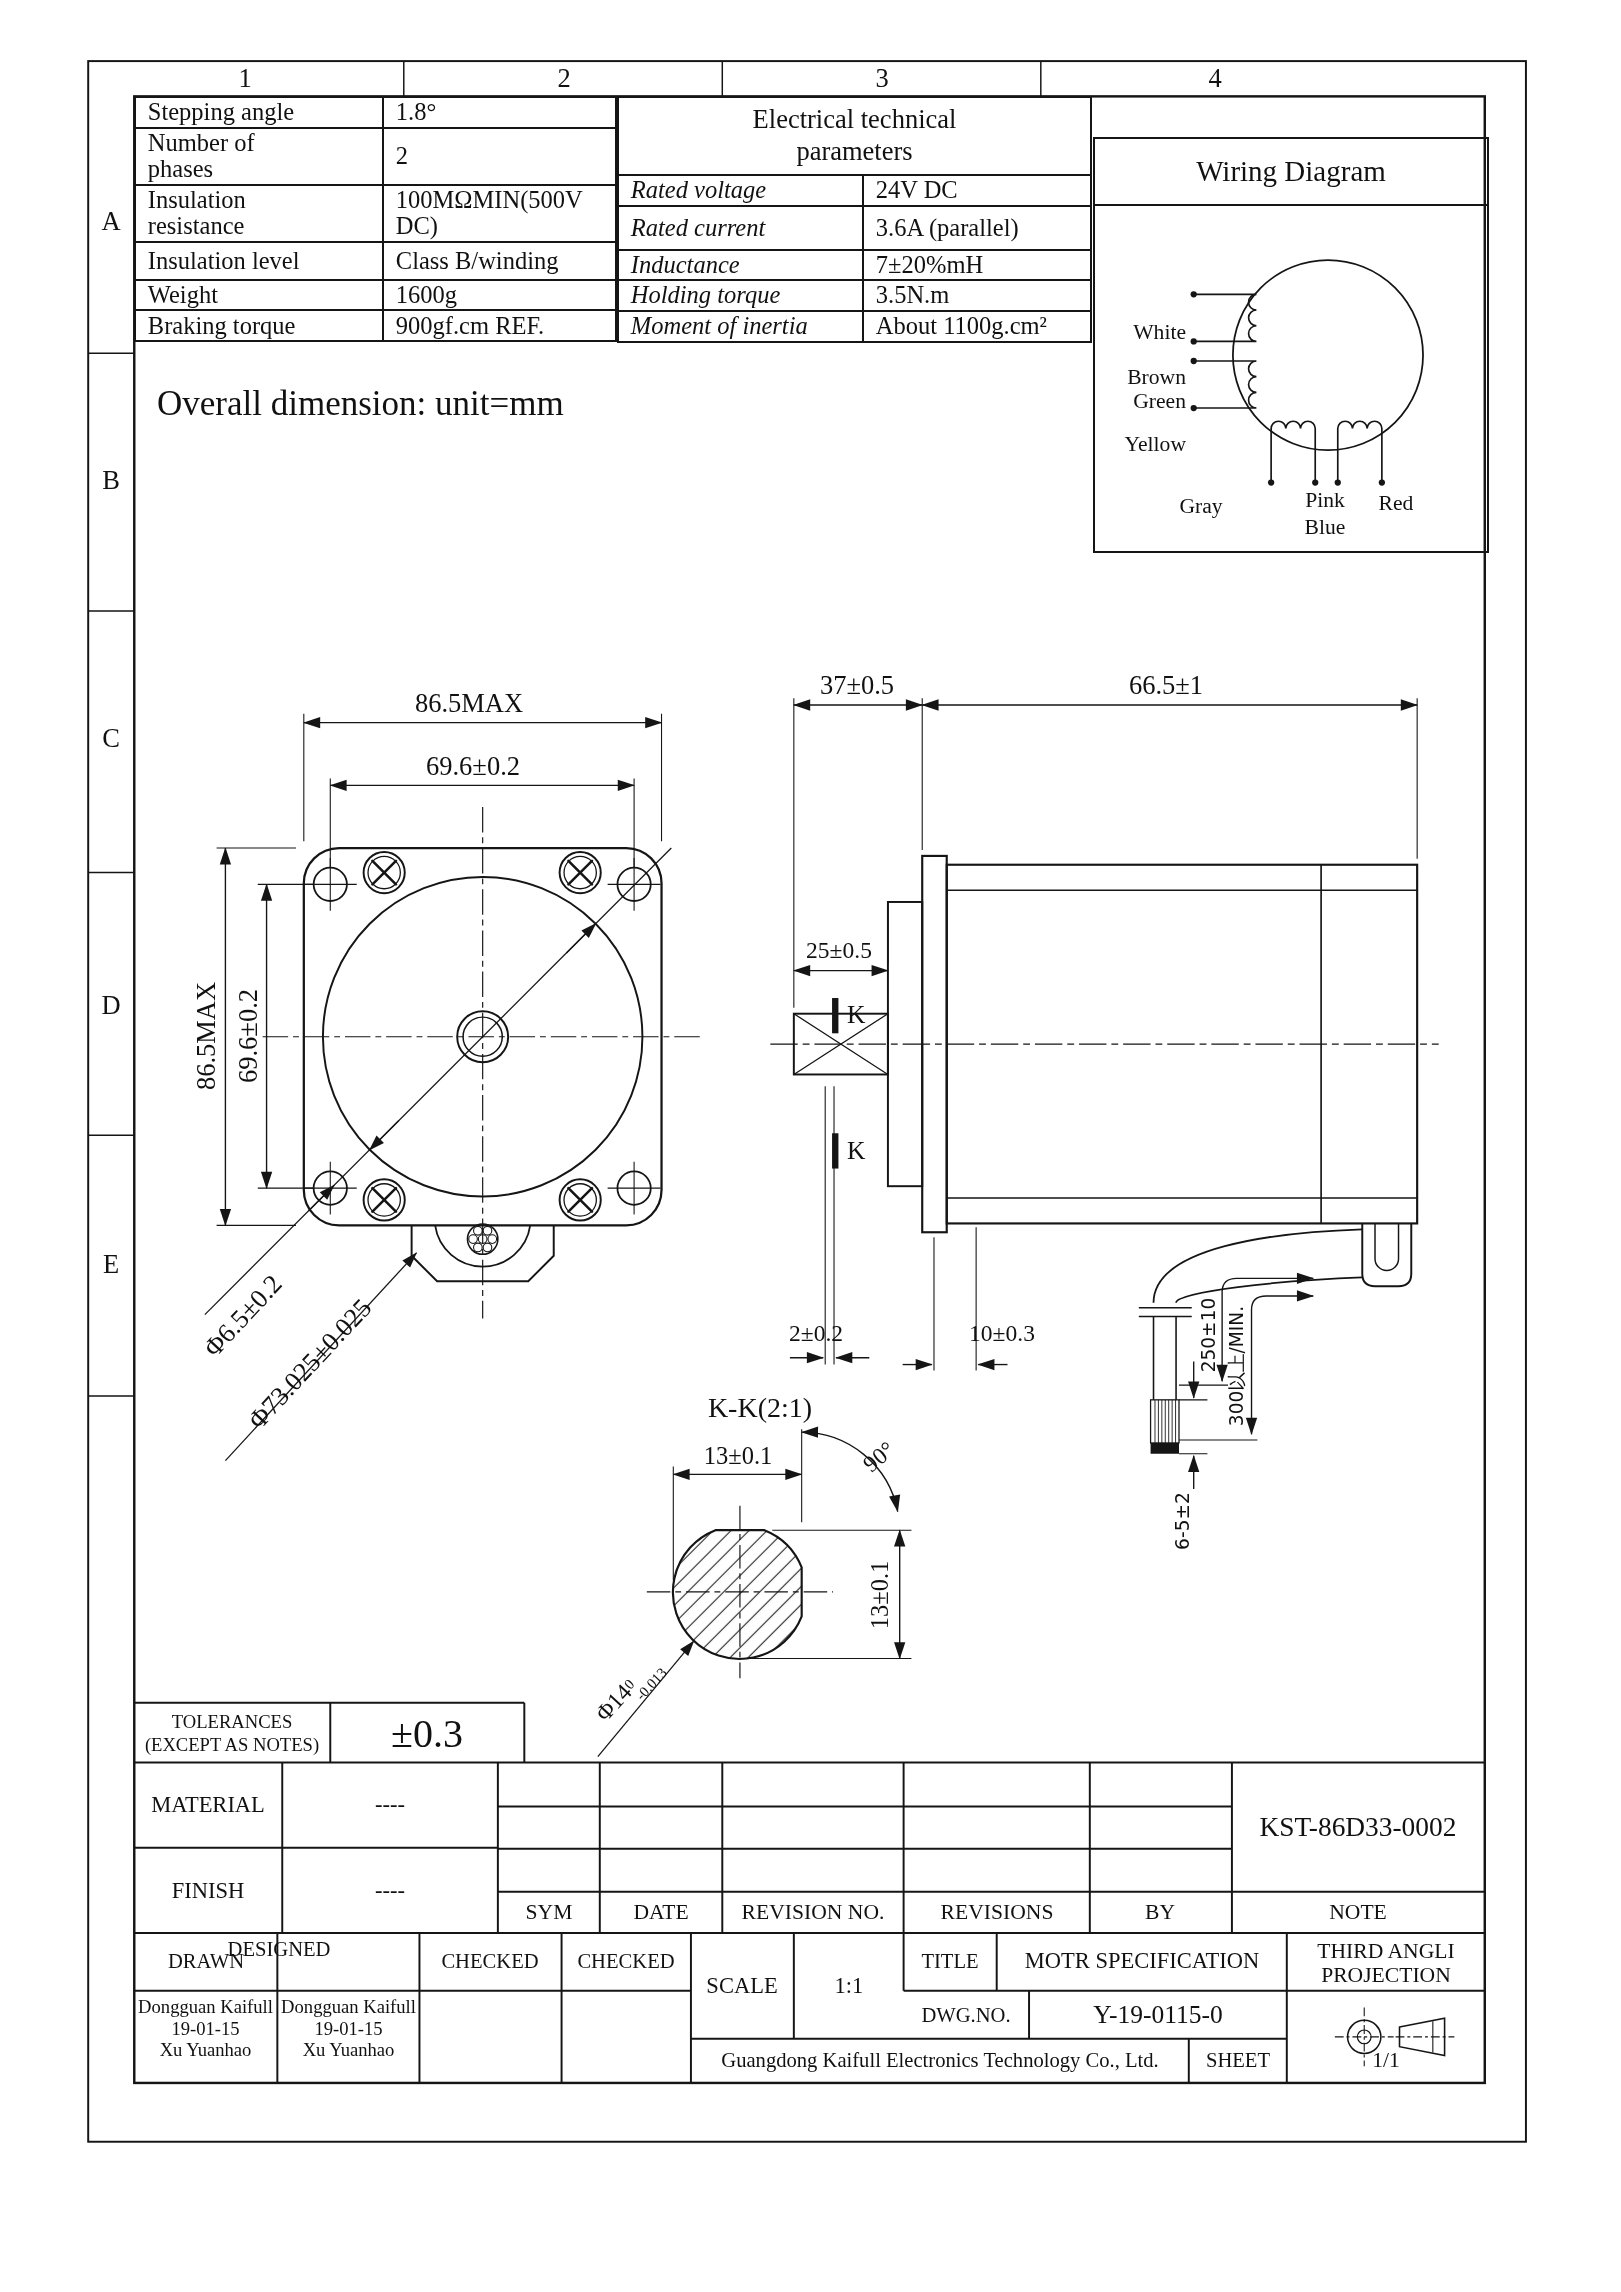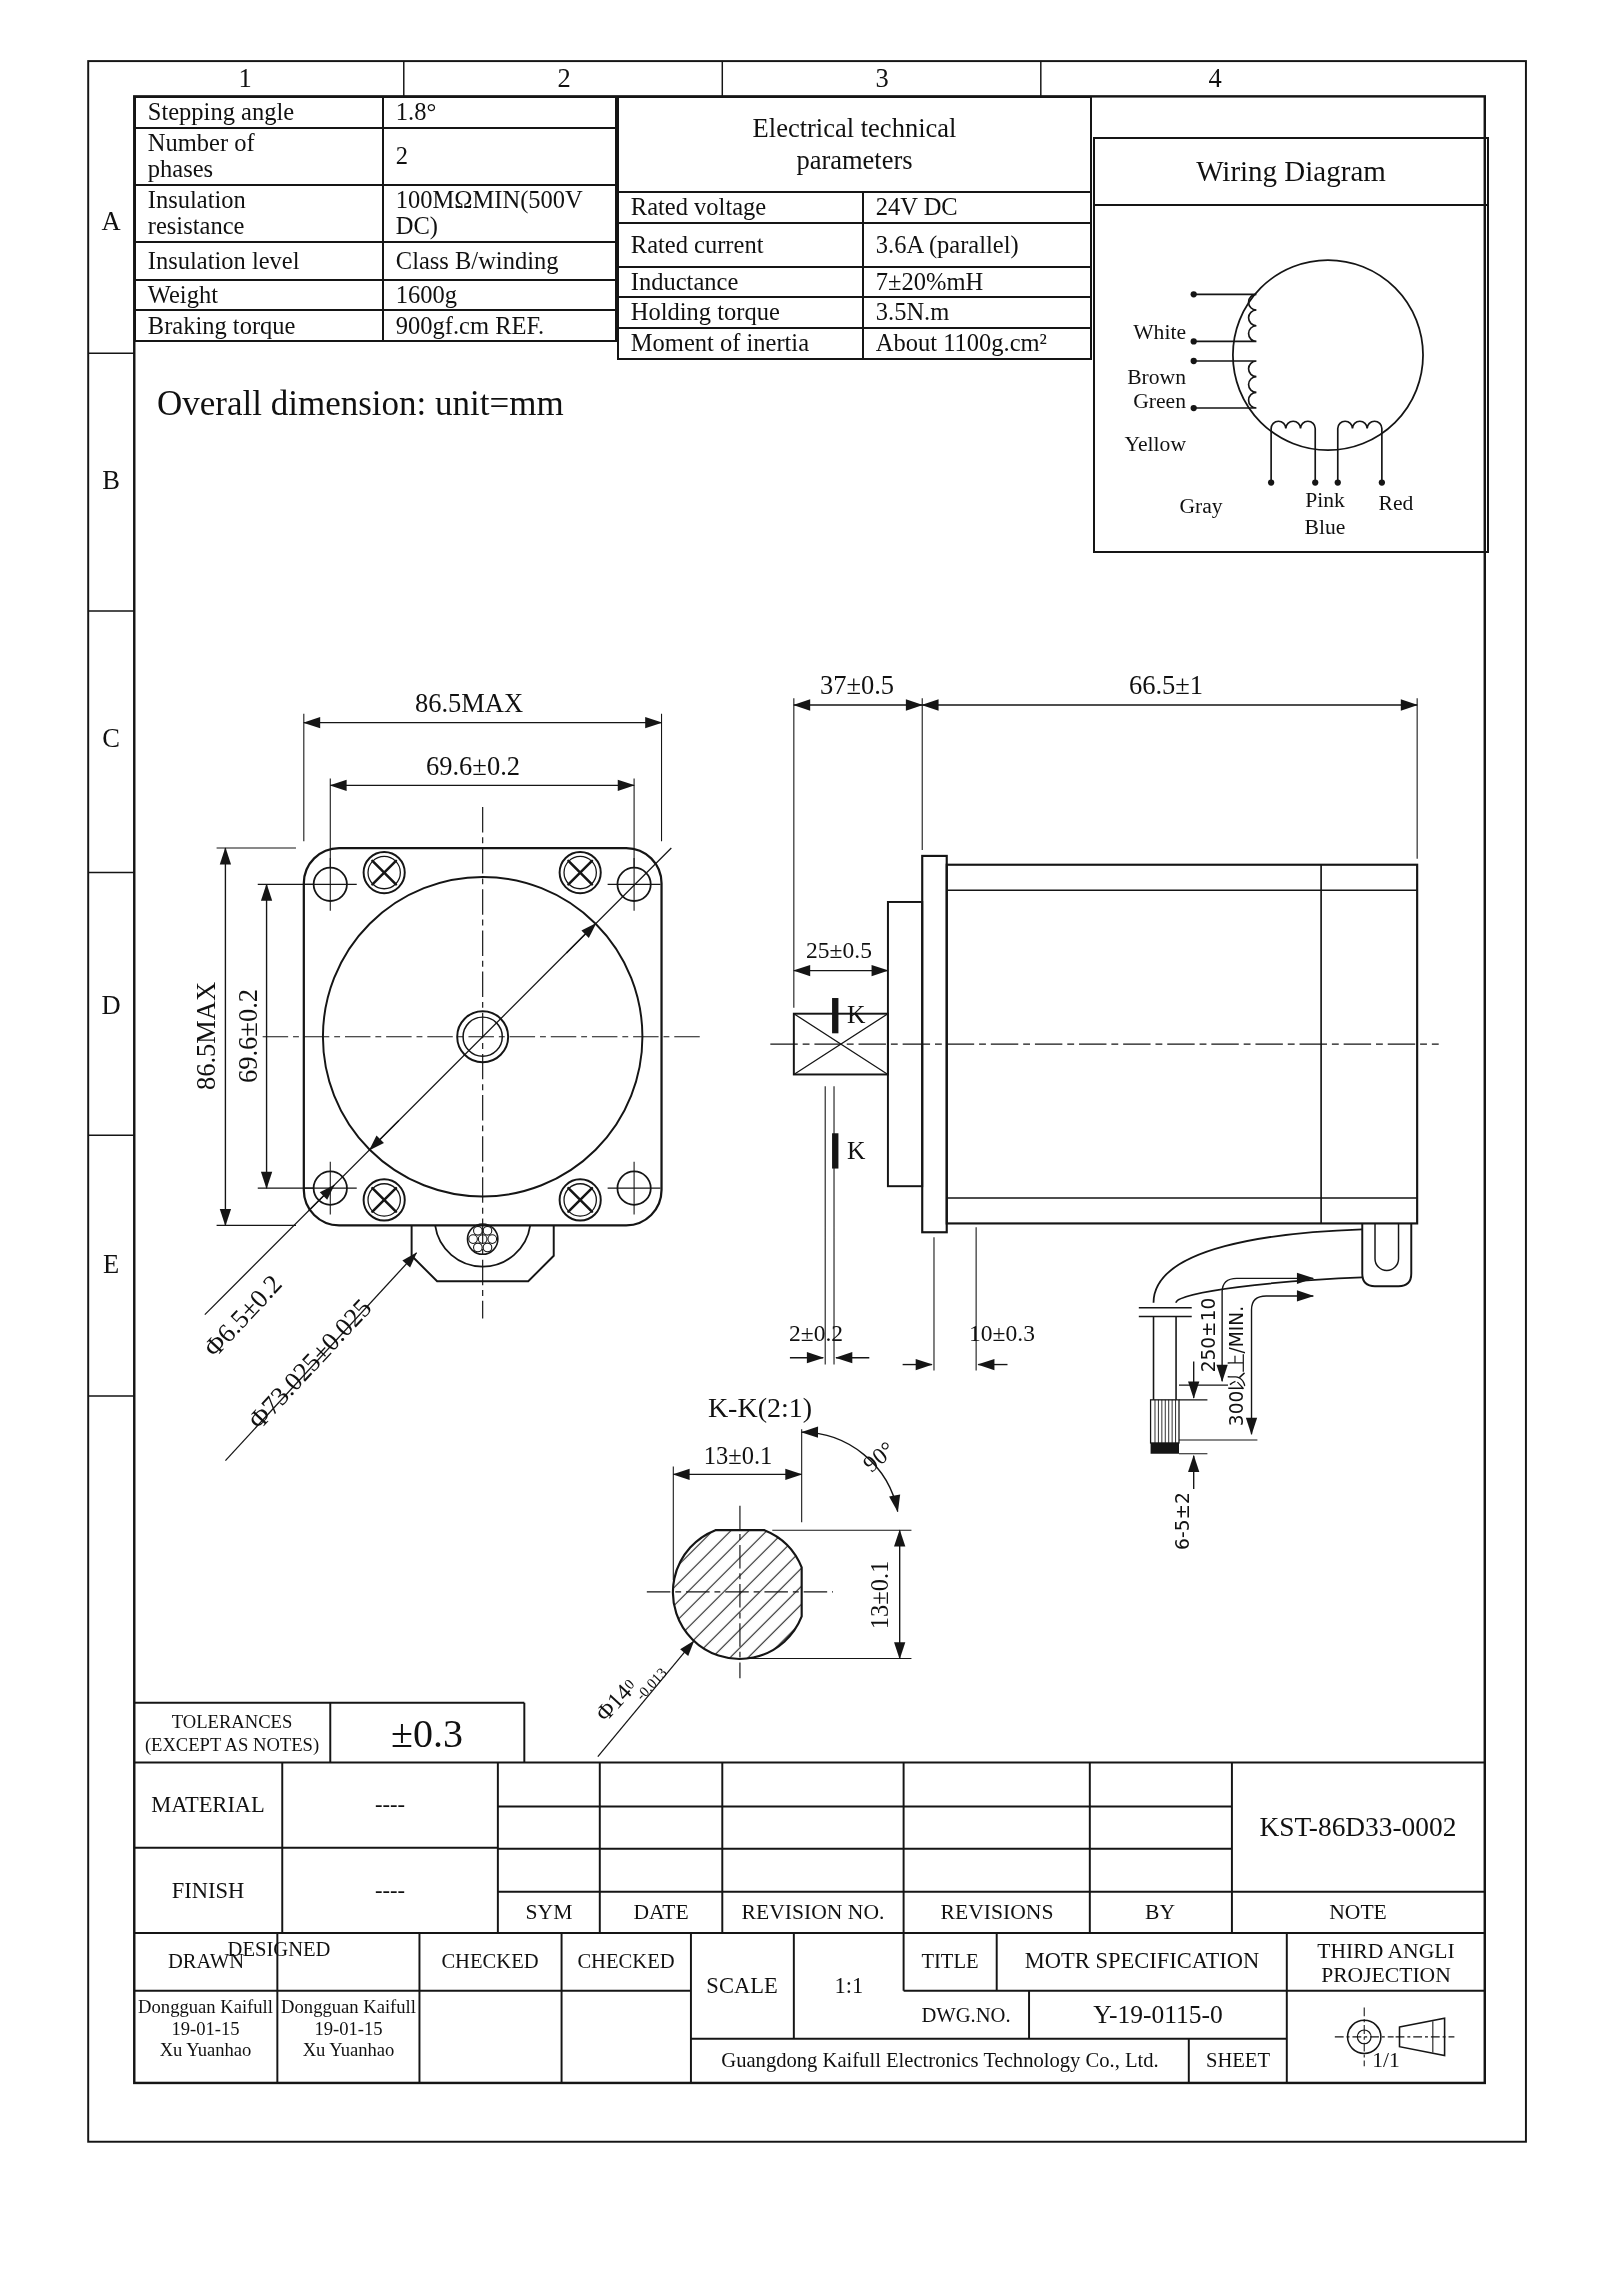--- a/index.html
+++ b/index.html
@@ -17,21 +17,21 @@
   .blk{position:absolute;z-index:3;text-align:center;color:#111;}
   
   table.ptable{position:absolute;z-index:2;border-collapse:collapse;table-layout:fixed;
      background:transparent;border:2.9px solid #151515;}
   table.ptable td{border:2px solid #151515;font-size:24.5px;line-height:1.08;padding:1px 3.9px 1px 11.8px;}
   table.ptable td.hcell{text-align:center;padding:2px;}
   .hinner{margin:0 auto;font-size:26.5px;line-height:1.2;}
   .ehead{max-width:279px;}
   .gtab td.lab span{display:inline-block;max-width:169px;}
   .gtab td.val span{display:inline-block;max-width:221px;}
-  .etab td.lab span{display:inline-block;max-width:233px;}
+  .etab td.lab span{display:inline-block;max-width:233px;font-style:italic;}
   .wbox{position:absolute;z-index:2;border:2.5px solid #151515;}
   .whead{border-bottom:2px solid #151515;text-align:center;
          font-size:29px;line-height:65px;height:65px;}
   .stk{display:inline-flex;flex-direction:column;font-size:14.7px;line-height:1.05;
        vertical-align:3.9px;font-style:normal;}
   .stk i{font-style:normal;}
 </style>
 </head>
 <body>
 
@@ -257,21 +257,21 @@
         </tr>
 </tbody>
     </table>
 
 <table class="ptable etab" style="left:617px;top:96px;width:475px">
   <colgroup>
         <col style="width:245px">
         <col>
       </colgroup>
   <tbody>
-        <tr style="height:95px">
+        <tr style="height:78px">
           <td colspan="2" class="hcell">
             <div class="hinner ehead">Electrical technical parameters</div>
           </td>
         </tr>
   <tr style="height:31px">
           <td class="lab"><span>Rated voltage</span></td>
           <td class="val"><span>24V DC</span></td>
         </tr>
   <tr style="height:44px">
           <td class="lab"><span>Rated current</span></td>

